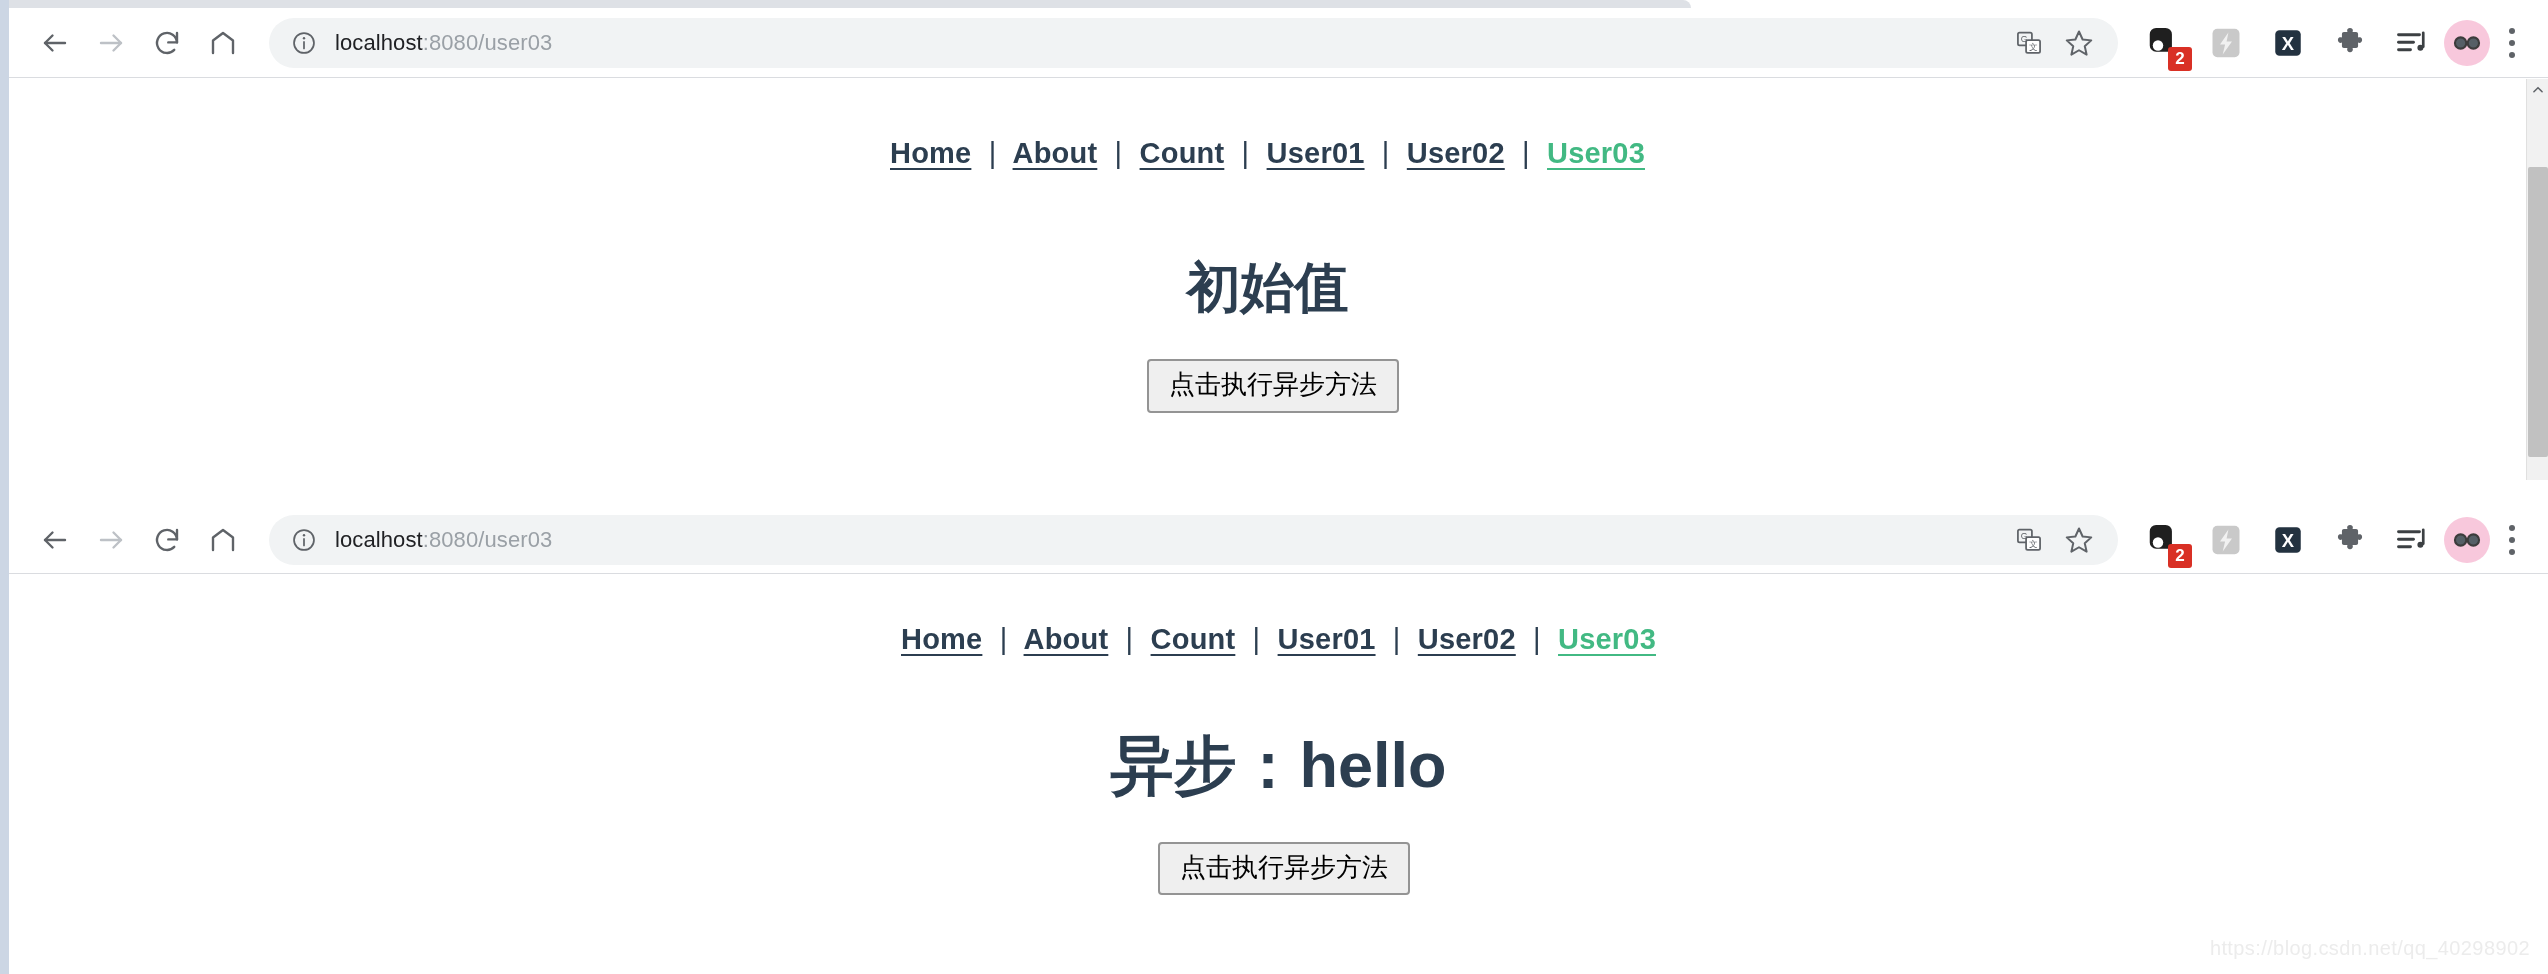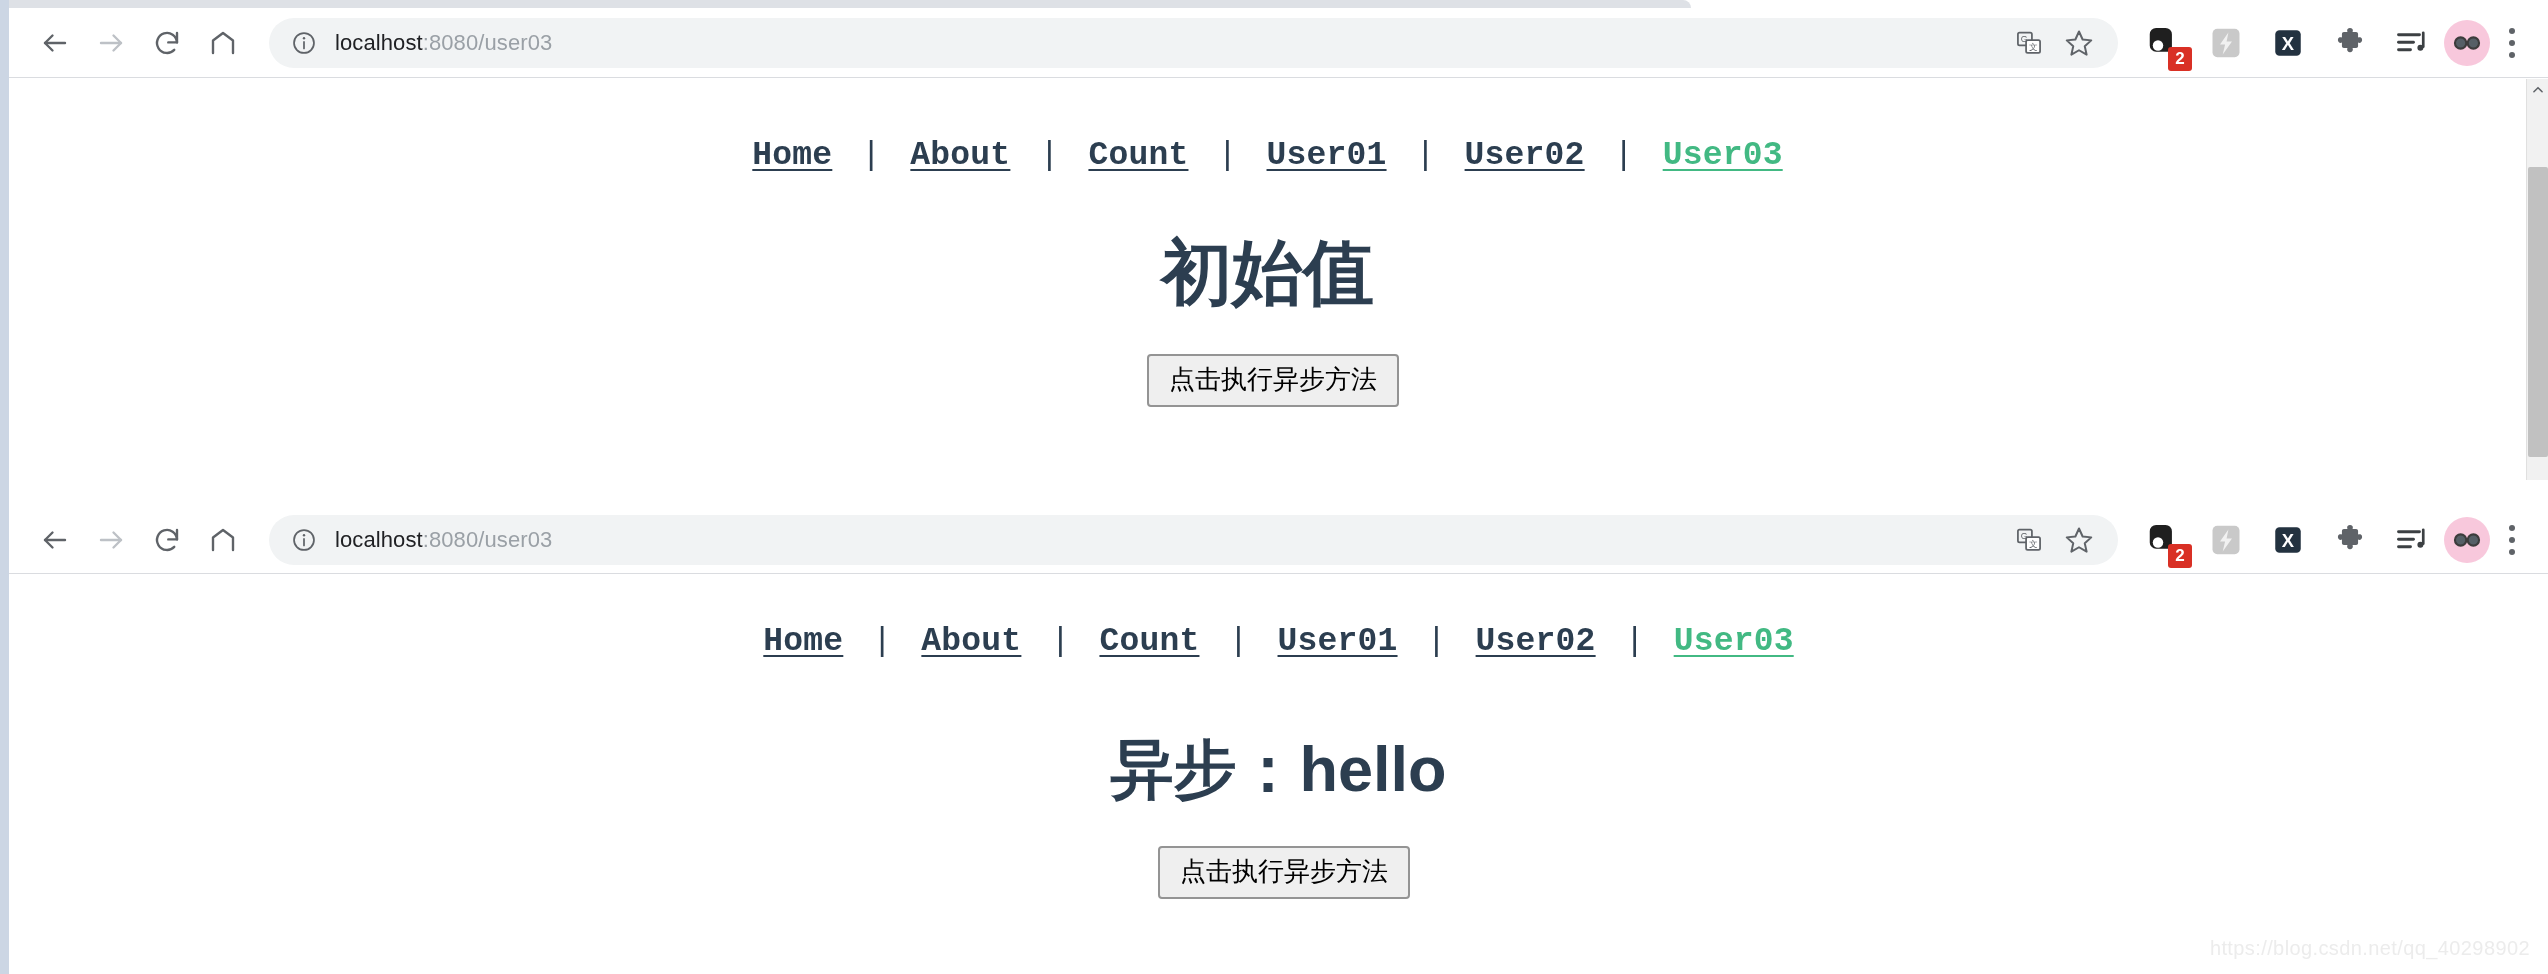--- a/index.html
+++ b/index.html
@@ -195,26 +195,25 @@
   .win2 .page-inner { padding-top: 48px; }
 
   .content-col {
     width: 100%;
     text-align: center;
   }
   .win1 .content-col { padding-right: 22px; }
 
   
   .nav-links {
-    font-size: 33px;
+    font-size: 29px;
     font-weight: bold;
     color: #2c3e50;
     letter-spacing: 0.2px;
     white-space: nowrap;
-    font-family: Liberation Mono, monospace;
   }
   .nav-links a {
     color: #2c3e50;
     text-decoration: underline;
     text-underline-offset: 5px;
     text-decoration-thickness: 2px;
     cursor: pointer;
   }
   .nav-links a.active { color: #42b983; }
   .nav-sep {
@@ -224,21 +223,21 @@
     text-decoration: none;
   }
 
   
   .page-heading {
     color: #2c3e50;
     font-weight: bold;
     line-height: 1.1;
     white-space: nowrap;
   }
-  .win1 .page-heading { font-size: 71px; margin-top: 60px; }
+  .win1 .page-heading { font-size: 54px; margin-top: 88px; }
   .win2 .page-heading { font-size: 63px; margin-top: 75px; }
 
   
   .action-btn {
     margin-top: 42px;
     display: inline-block;
     background: #efefef;
     border: 2px solid #949494;
     border-radius: 4px;
     color: #000000;

